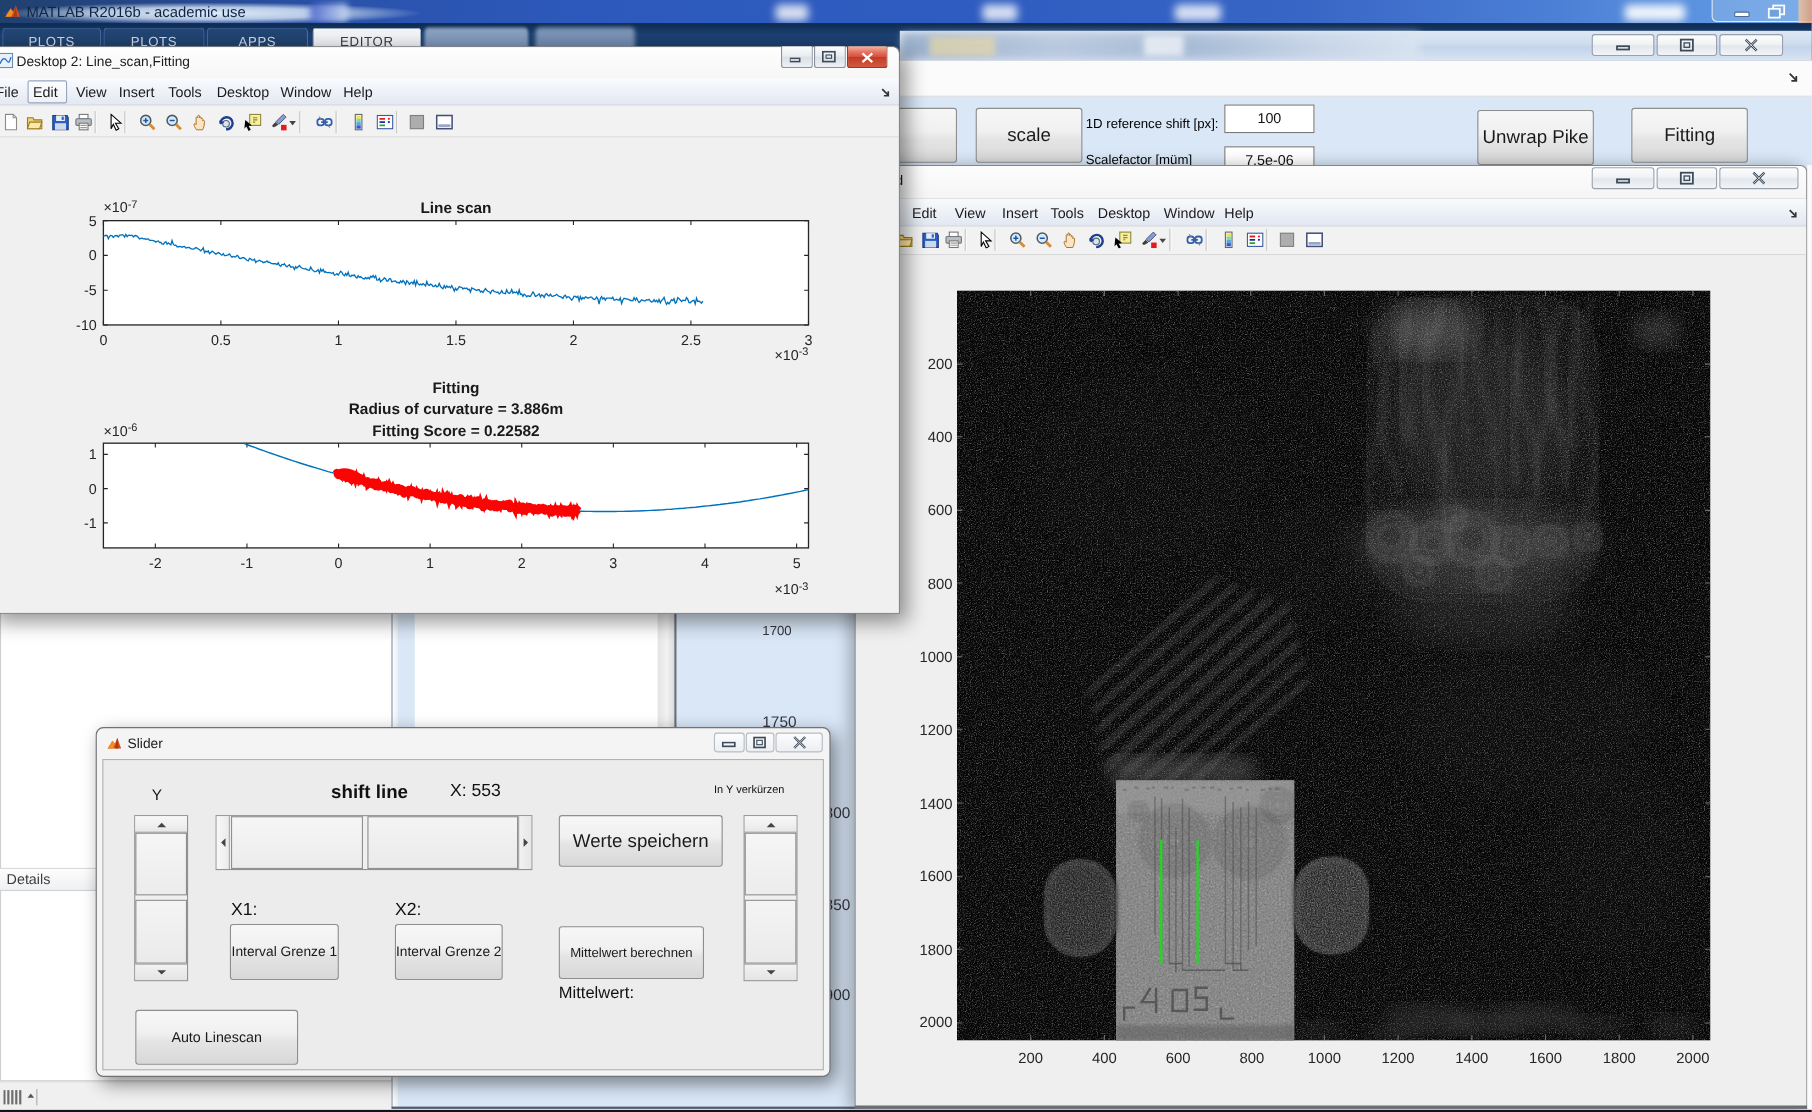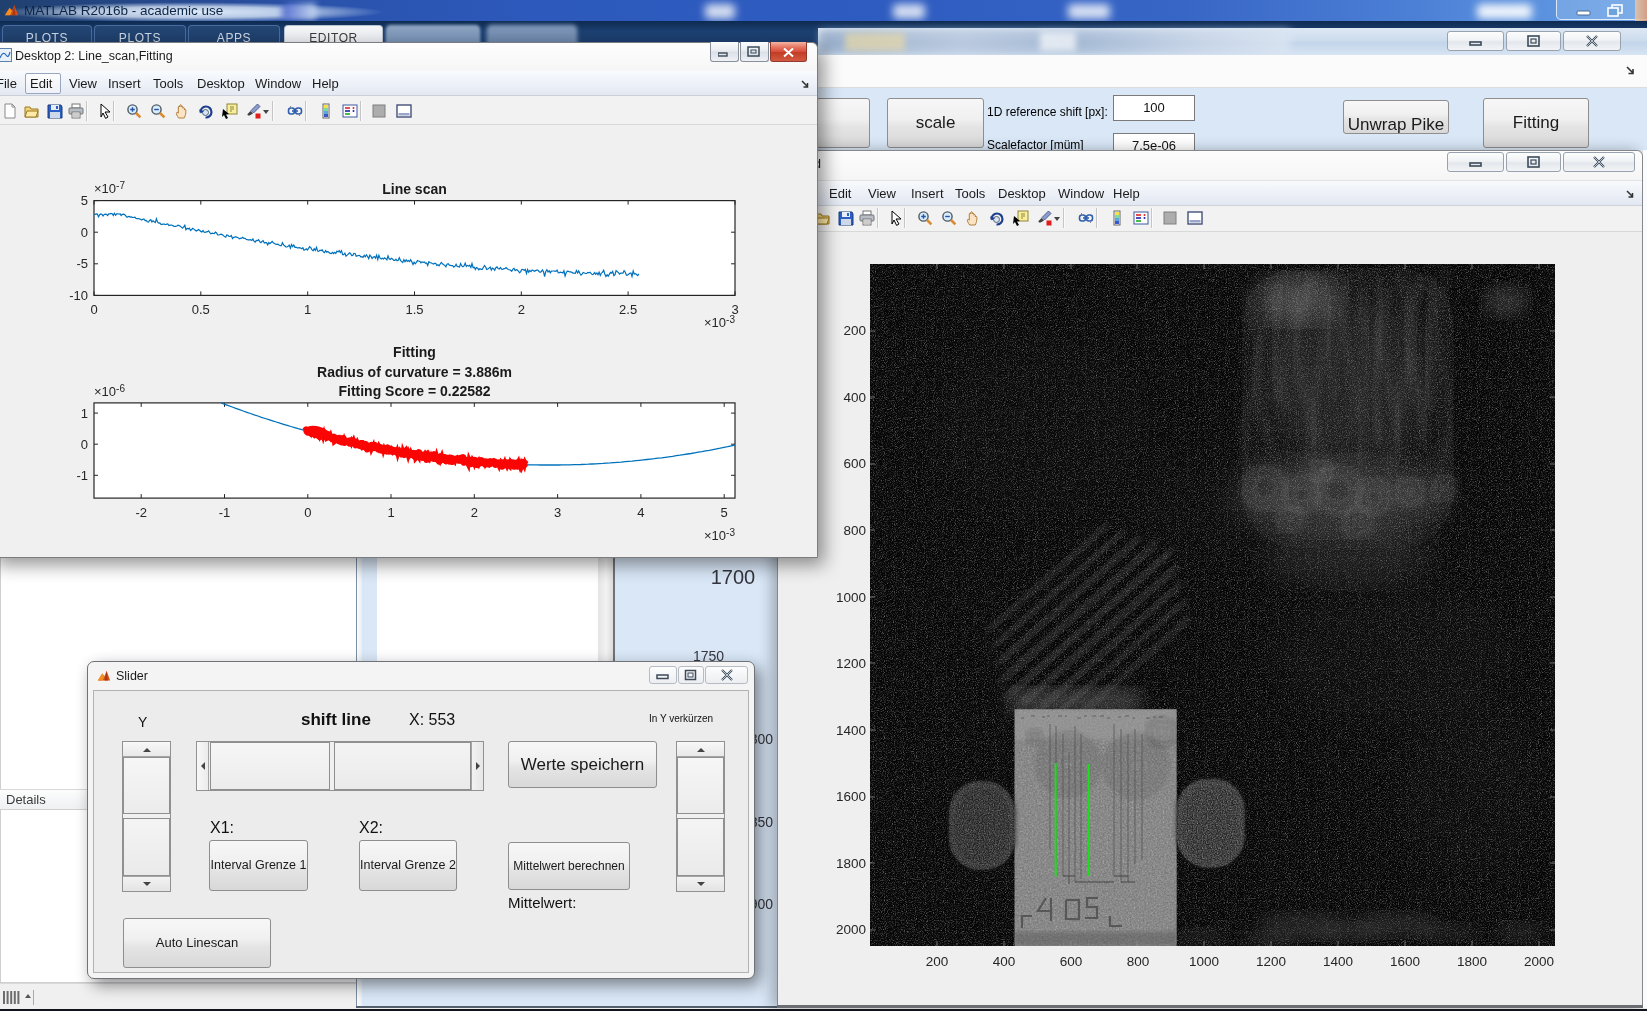--- a/index.html
+++ b/index.html
@@ -149,21 +149,21 @@
     <rect x="14.4" y="1" width="2" height="13" fill="#6d6d6d"></rect>
     <path d="M22 8l3-4 3 4z" fill="#555"></path>
     <rect x="30" y="0" width="1" height="15" fill="#aaa"></rect>
   </svg>
 <div class="ab" style="left:356px;top:420px;width:425px;height:588px;
        background:#d9e7f7;border:1px solid #7c8ea4;"></div>
 <div class="ab" style="left:357px;top:420px;width:5px;height:586px;background:linear-gradient(90deg,#fdfdfd,#e9eef5)"></div>
 <div class="ab" style="left:377px;top:420px;width:221px;height:557px;background:#fff"></div>
 <div class="ab" style="left:598px;top:420px;width:15px;height:557px;background:linear-gradient(90deg,#e4e4e4,#f2f2f2 55%,#dcdcdc)"></div>
 <div class="ab" style="left:613px;top:420px;width:2px;height:557px;background:#6f7379"></div>
-<div class="ab" style="left:693px;top:566px;width:80px;text-align:center;font-size:20px;color:#35353f">1700</div>
+<div class="ab" style="left:693px;top:566px;width:80px;text-align:left;font-size:12px;color:#35353f">1700</div>
 <div class="ab" style="left:693px;top:648px;width:80px;text-align:left;font-size:14px;color:#35353f">1750</div>
 <div class="ab" style="left:693px;top:731px;width:80px;text-align:right;font-size:14px;color:#35353f">1800</div>
 <div class="ab" style="left:693px;top:814px;width:80px;text-align:right;font-size:14px;color:#35353f">1850</div>
 <div class="ab" style="left:693px;top:896px;width:80px;text-align:right;font-size:14px;color:#35353f">1900</div>
 <div class="ab" style="left:356px;top:1006px;width:425px;height:2px;background:#55606e"></div>
 <div class="ab" style="left:818px;top:28px;width:829px;height:27px;
        background:linear-gradient(180deg,#dee8f4 0%,#cddcee 45%,#c3d5ea 55%,#d7e4f3 100%);"></div>
 <div class="ab" style="left:820px;top:30px;width:470px;height:24px;background:linear-gradient(90deg,#8fa6c4,#b7c6dc 30%,#9fb4d0 55%,#c7d4e6 80%,#dce6f2);filter:blur(4px);opacity:.8"></div>
 <div class="ab" style="left:845px;top:33px;width:60px;height:18px;background:#e8d9a8;filter:blur(3px);opacity:.7"></div>
 <div class="ab" style="left:1040px;top:32px;width:36px;height:19px;background:#ffffff;filter:blur(3px);opacity:.65"></div>
@@ -188,21 +188,21 @@
 <svg class="ab" style="left:1624px;top:64px" width="14" height="14">
     <path d="M3 3l6 6M9 5v4.5H4.5" fill="none" stroke="#333" stroke-width="1.6"></path>
   </svg>
 <div class="ab" style="left:818px;top:88px;width:829px;height:63px;background:#d9e7f7"></div>
 <div class="btn" style="left:816px;top:98px;width:54px;height:50px"></div>
 <div class="btn" style="left:887px;top:98px;width:97px;height:50px;font-size:17px;line-height:48px">scale</div>
 <div class="ab" style="left:987px;top:105px;font-size:12px;color:#000">1D reference shift [px]:</div>
 <div class="edit" style="left:1113px;top:95px;width:82px;height:26px;line-height:24px">100</div>
 <div class="ab" style="left:987px;top:138px;font-size:12px;color:#000">Scalefactor [müm]</div>
 <div class="edit" style="left:1113px;top:133px;width:82px;height:26px;line-height:24px">7.5e-06</div>
-<div class="btn" style="left:1343px;top:100px;width:106px;height:34px;font-size:17px;line-height:48px">Unwrap Pike</div>
+<div class="btn" style="left:1343px;top:100px;width:106px;height:50px;font-size:17px;line-height:48px">Unwrap Pike</div>
 <div class="btn" style="left:1483px;top:98px;width:106px;height:50px;font-size:17px;line-height:48px">Fitting</div>
 <div class="ab" style="left:777px;top:150px;width:866px;height:858px;background:#efefef;
       border:1px solid #85878a;border-radius:6px 6px 0 0;box-shadow:-5px 0 14px rgba(0,0,0,0.28)"></div>
 <div class="ab" style="left:778px;top:151px;width:864px;height:30px;background:linear-gradient(180deg,#fdfdfd,#f5f5f5);border-radius:6px 6px 0 0;border-bottom:1px solid #e3e3e3"></div>
 <div class="ab" style="left:814px;top:157px;font-size:12.5px;color:#1b1b1b">d</div>
 <div class="wbtn" style="left:1447px;top:152px;width:57px;height:20px">
     <svg width="16" height="12">
       <rect x="2" y="7" width="11" height="3" fill="none" stroke="#3c4a5a" stroke-width="1.6"></rect>
     </svg>
   </div>
@@ -694,16 +694,16 @@
 <div class="ab" style="left:334px;top:742px;width:137px;height:48px;border:1px solid #8f8f8f;background:linear-gradient(180deg,#f4f4f4,#eaeaea)"></div>
 <div class="ab" style="left:471px;top:742px;width:12px;height:48px;border-left:1px solid #a5a5a5;background:linear-gradient(90deg,#f2f2f2,#e6e6e6)"></div>
 <svg class="ab" style="left:474px;top:761px" width="8" height="10">
     <path d="M2 1l4 4-4 4z" fill="#444"></path>
   </svg>
 <div class="btn" style="left:508px;top:741px;width:149px;height:47px;font-size:17px;line-height:45px">Werte speichern</div>
 <div class="ab" style="left:210px;top:819px;font-size:16px;color:#111">X1:</div>
 <div class="ab" style="left:359px;top:819px;font-size:16px;color:#111">X2:</div>
 <div class="btn" style="left:209px;top:840px;width:99px;height:51px;font-size:12.5px;line-height:49px">Interval Grenze 1</div>
 <div class="btn" style="left:359px;top:840px;width:98px;height:51px;font-size:12.5px;line-height:49px">Interval Grenze 2</div>
-<div class="btn" style="left:508px;top:842px;width:122px;height:48px;font-size:12px;line-height:46px">Mittelwert berechnen</div>
+<div class="btn" style="left:508px;top:842px;width:132px;height:48px;font-size:12px;line-height:46px">Mittelwert berechnen</div>
 <div class="ab" style="left:508px;top:894px;font-size:15px;color:#111">Mittelwert:</div>
 <div class="btn" style="left:123px;top:918px;width:148px;height:50px;font-size:13px;line-height:48px">Auto Linescan</div>
 <div class="ab" style="left:1643px;top:150px;width:4px;height:858px;background:#fafbfc"></div>
 <div class="ab" style="left:0;top:1009px;width:1647px;height:2px;background:#10131c"></div>
 </body></html>

